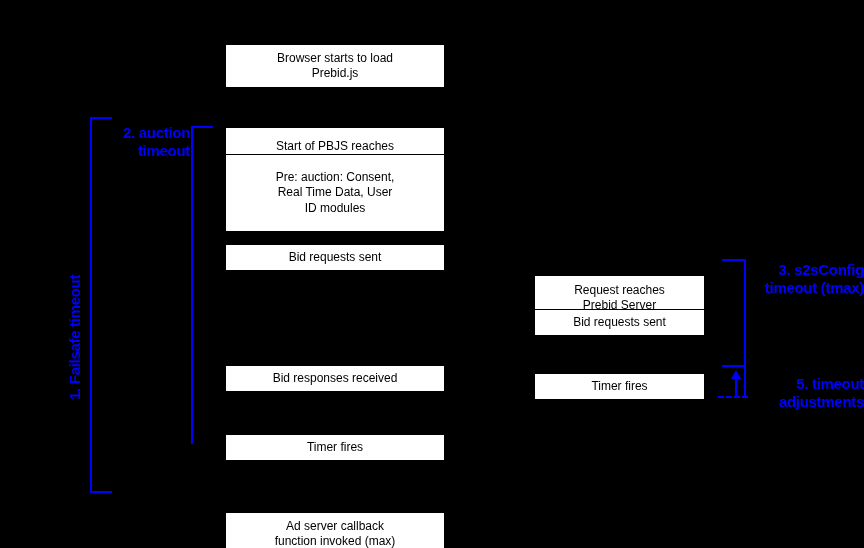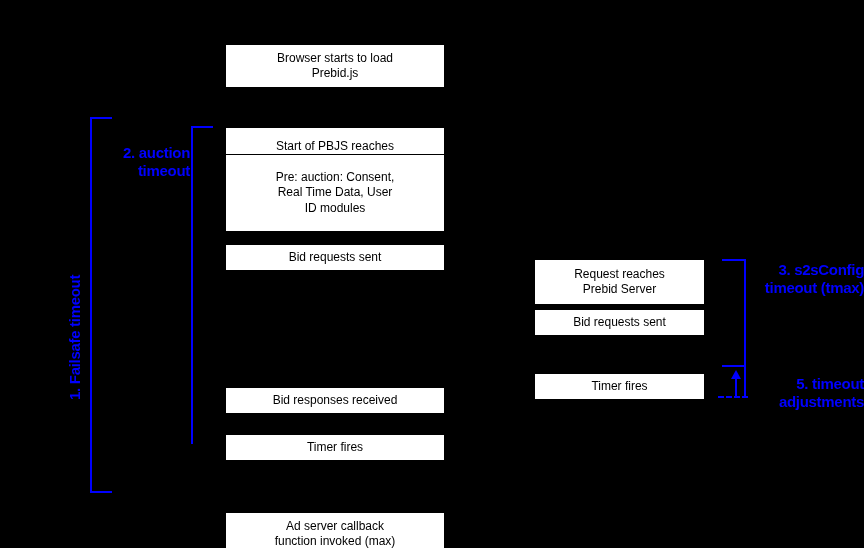--- a/index.html
+++ b/index.html
@@ -38,21 +38,21 @@
   .blue-label {
     position: absolute;
     color: #0000ff;
     font-family: "Liberation Sans", sans-serif;
     font-weight: bold;
     font-size: 15px;
     line-height: 1.22;
     letter-spacing: -0.3px;
     white-space: pre-line;
   }
-  .blue-label.right-align { text-align: right; margin-top: 20px; }
+  .blue-label.right-align { text-align: right; }
   .blue-label.left-align  { text-align: right; }
 
   .vert-label {
     position: absolute;
     color: #0000ff;
     font-family: "Liberation Sans", sans-serif;
     font-weight: bold;
     font-size: 15px;
     letter-spacing: -0.3px;
     white-space: nowrap;
@@ -94,28 +94,28 @@
 Prebid.js</div>
 
   <div class="box" style="left:225px; top:127px; width:220px; height:39px;">Start of PBJS reaches</div>
 
   <div class="box" style="left:225px; top:154px; width:220px; height:78px;">Pre: auction: Consent,
 Real Time Data, User
 ID modules</div>
 
   <div class="box" style="left:225px; top:244px; width:220px; height:27px;">Bid requests sent</div>
 
-  <div class="box" style="left:225px; top:387px; width:220px; height:27px;text-align:center;">Bid responses received</div>
+  <div class="box" style="left:225px; top:365px; width:220px; height:27px;text-align:center;">Bid responses received</div>
 
   <div class="box" style="left:225px; top:434px; width:220px; height:27px;">Timer fires</div>
 
   <div class="box" style="left:225px; top:512px; width:220px; height:44px;">Ad server callback
 function invoked (max)</div>
 
-  <div class="box" style="left:534px; top:259px; width:171px; height:46px;">Request reaches
+  <div class="box" style="left:534px; top:275px; width:171px; height:46px;">Request reaches
 Prebid Server</div>
 
   <div class="box" style="left:534px; top:309px; width:171px; height:27px;">Bid requests sent</div>
 
   <div class="box" style="left:534px; top:373px; width:171px; height:27px;">Timer fires</div>
 
   <div class="h-line" style="left:90px; top:117px; width:22px;"></div>
   <div class="v-line" style="left:90px; top:117px; height:376px;"></div>
   <div class="h-line" style="left:90px; top:491px; width:22px;"></div>
 

